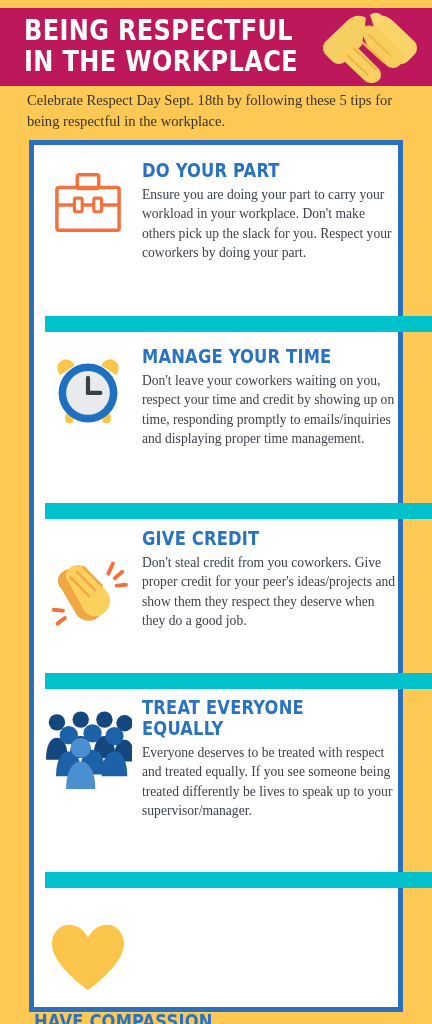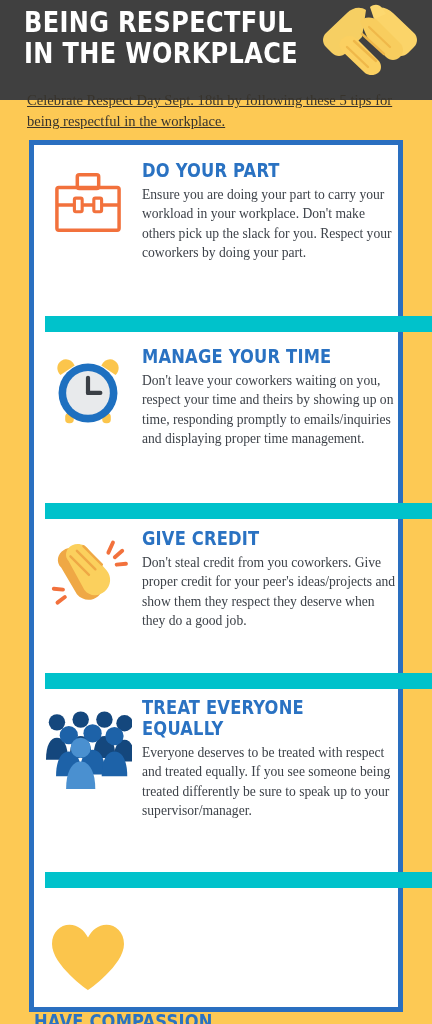--- a/index.html
+++ b/index.html
@@ -6,22 +6,22 @@
   body{
     width:432px;height:1024px;overflow:hidden;
     background:#fdc954;
     font-family:"Liberation Sans",sans-serif;
     position:relative;
   }
   .page{position:relative;width:432px;height:1024px;background:#fdc954;}
 
   
   .header{
-    position:absolute;left:0;top:0;width:432px;height:100px;
-    background:#404040;
+    position:absolute;left:0;top:8px;width:432px;height:78px;
+    background:#be185d;
   }
   .header-title{
     position:absolute;left:24px;top:7px;width:300px;
     color:#ffffff;
     font-family:"DejaVu Sans Condensed","Liberation Sans Narrow","Liberation Sans",sans-serif;
     font-weight:bold;
     font-size:29px;
     line-height:31px;
     letter-spacing:0.4px;
     text-transform:uppercase;
@@ -33,21 +33,20 @@
     position:absolute;left:316px;top:3px;width:108px;height:72px;
   }
 
   
   .subtitle{
     position:absolute;left:27px;top:90px;width:382px;
     color:#37332c;
     font-family:"Liberation Serif","DejaVu Serif",serif;
     font-size:14.6px;
     line-height:21px;
-    text-decoration:underline;
   }
 
   
   .frame{
     position:absolute;left:29px;top:140px;
     width:374px;height:872px;
     border:5px solid #2a6fc0;
     background:#ffffff;
     box-sizing:border-box;
   }
@@ -150,27 +149,27 @@
         <rect x="16" y="62" width="9" height="11" rx="4" fill="#fbc54c"></rect>
         <rect x="55" y="62" width="9" height="11" rx="4" fill="#fbc54c"></rect>
         <circle cx="40" cy="41" r="31" fill="#1e70c0"></circle>
         <circle cx="40" cy="41" r="23" fill="#e8eaec"></circle>
         <line x1="40" y1="41" x2="40" y2="25" stroke="#3a3f45" stroke-width="4.4" stroke-linecap="round"></line>
         <line x1="40" y1="41" x2="53" y2="41" stroke="#3a3f45" stroke-width="4.4" stroke-linecap="round"></line>
       </svg>
     </div>
     <div class="tip-body">
       <div class="tip-title">MANAGE YOUR TIME</div>
-      <p class="tip-text">Don't leave your coworkers waiting on you, respect your time and theirs by showing up on time, responding promptly to emails/inquiries and displaying proper time management.</p>
+      <p class="tip-text">Don't leave your coworkers waiting on you, respect your time and credit by showing up on time, responding promptly to emails/inquiries and displaying proper time management.</p>
     </div>
   </div>
 
   <div class="divider" style="top:503px;"></div>
 
-  <div class="tip" style="top:528px;">
+  <div class="tip" style="top:528px;align-items:flex-end;">
     <div class="tip-icon">
       <svg viewBox="0 0 86 80" width="80" height="74" aria-hidden="true">
         <g>
           <path d="M14 34 C8 28 10 19 17 15 C23 11 31 13 36 19 L56 42 C62 49 61 59 54 65 C47 71 37 70 31 63 Z" fill="#efa845"></path>
           <path d="M22 27 C17 22 19 13 26 10 C32 7 40 9 44 15 L63 37 C69 44 68 54 61 60 C54 66 44 65 39 58 Z" fill="#fbd05d"></path>
           <path d="M24 22 L44 42" stroke="#efa845" stroke-width="2.6" stroke-linecap="round" fill="none"></path>
           <path d="M31 16 L51 36" stroke="#efa845" stroke-width="2.6" stroke-linecap="round" fill="none"></path>
           <path d="M38 11 L58 31" stroke="#efa845" stroke-width="2.6" stroke-linecap="round" fill="none"></path>
           <g stroke="#f2713c" stroke-width="4.2" stroke-linecap="round">
             <line x1="65" y1="18" x2="70" y2="7"></line>
@@ -213,21 +212,21 @@
         </g>
         <g fill="#4a90d0">
           <circle cx="40" cy="47" r="11"></circle>
           <path d="M24 92 C24 72 31 62 40 62 C49 62 56 72 56 92 Z"></path>
         </g>
       </svg>
     </div>
     <div class="tip-body">
       <div class="tip-title">TREAT EVERYONE
 EQUALLY</div>
-      <p class="tip-text">Everyone deserves to be treated with respect and treated equally. If you see someone being treated differently be sure to speak up to your supervisor/manager.</p>
+      <p class="tip-text">Everyone deserves to be treated with respect and treated equally. If you see someone being treated differently be lives to speak up to your supervisor/manager.</p>
     </div>
   </div>
 
   <div class="divider" style="top:872px;"></div>
 
   <div class="tip" style="top:895px;flex-direction:column;">
     <div class="tip-icon">
       <svg viewBox="0 0 86 78" width="80" height="72" aria-hidden="true">
         <path d="M43 75 C43 75 4 48 4 25 C4 12 13 4 23 4 C32 4 39 10 43 18 C47 10 54 4 63 4 C73 4 82 12 82 25 C82 48 43 75 43 75 Z" fill="#fbc54c"></path>
       </svg>

